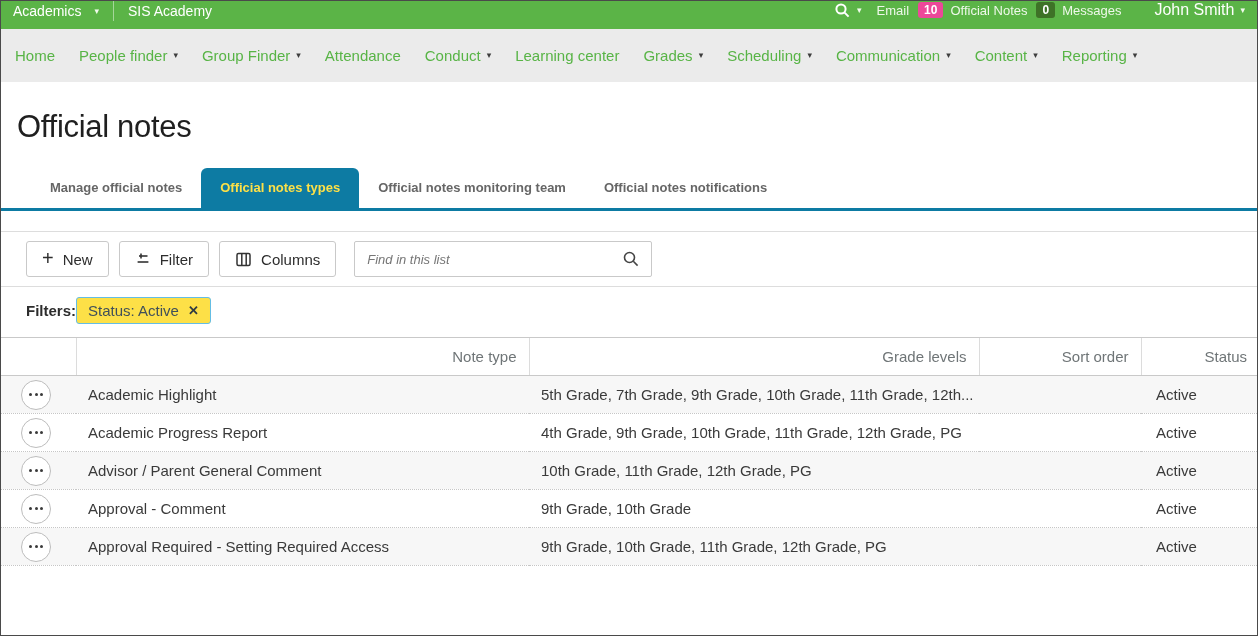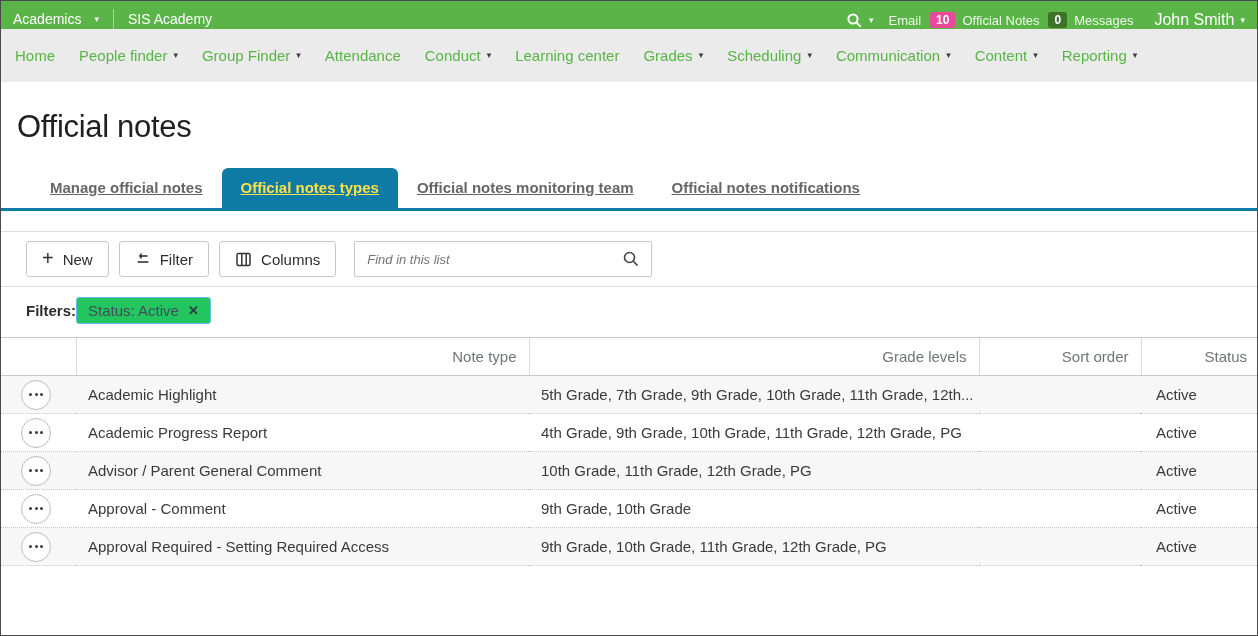--- a/index.html
+++ b/index.html
@@ -2,58 +2,58 @@
 <html><head>
 <meta charset="utf-8">
 <style>
   * { margin:0; padding:0; box-sizing:border-box; }
   body { background:#ddd; font-family:"Liberation Sans", sans-serif; }
   .window {
     width:1258px; height:636px; background:#fff; border:1px solid #4a4a4a;
     overflow:hidden; position:relative; font-family:"Liberation Sans", sans-serif;
   }
   
-  .topbar { height:28px; background:#5bb447; display:flex; align-items:flex-end; padding:0 12px; color:#fff; }
+  .topbar { height:28px; background:#5bb447; display:flex; align-items:flex-start; padding:0 12px; color:#fff; }
   .topbar-left { display:flex; align-items:center; font-size:14px; }
   .tb-divider { width:1px; height:20px; background:rgba(255,255,255,.45); margin:0 14px; }
   .caret { font-size:9px; margin-left:6px; line-height:1; }
   .caret.dark { color:#3d3d3d; }
   .caret.light { color:#f2fbee; }
   .topbar-right { margin-left:auto; display:flex; align-items:center; gap:9px; font-size:13px; color:#eef8ea; }
   .tb-search { display:flex; align-items:center; margin-right:6px; cursor:pointer; }
   .badge { border-radius:3px; padding:1px 6px; font-weight:bold; font-size:12px; color:#fff; }
   .badge.red { background:#ec4899; }
   .badge.darkgreen { background:#3e7227; }
   .tb-item { display:flex; align-items:center; gap:7px; cursor:pointer; }
-  .user { font-size:16px; color:#fdfefc; display:flex; align-items:center; margin-left:12px; cursor:pointer; }
+  .user { font-size:16px; color:#fdfefc; display:flex; align-items:center; margin-left:24px; cursor:pointer; }
   
   .navbar { height:53px; background:#ebebeb; display:flex; align-items:center; gap:24px; padding:0 14px; font-size:15px; }
   .nav-item { color:#58b446; display:flex; align-items:center; cursor:pointer; white-space:nowrap; }
   
   .page-title { margin:27px 0 0 16px; font-size:31px; font-weight:300; color:#1f1f1f; letter-spacing:-.3px; }
   .tabs { display:flex; align-items:flex-end; margin:23px 0 0 30px; }
-  .tab { height:40px; line-height:40px; padding:0 19px; font-size:15px; font-weight:bold; color:#666; cursor:pointer; white-space:nowrap;text-decoration:underline; }
+  .tab { height:40px; line-height:40px; padding:0 19px; font-size:13px; font-weight:bold; color:#666; cursor:pointer; white-space:nowrap; }
   .tab.active { background:#0d7ba3; color:#fde047; border-radius:6px 6px 0 0; }
   .tab-underline { height:3px; background:#0d7ba3; width:100%; }
   .hr { border-top:1px solid #ddd; width:100%; }
   .hr.gap-top { margin-top:20px; }
   
   .toolbar { display:flex; align-items:center; gap:10px; padding:9px 0 9px 25px; }
   .btn { display:inline-flex; align-items:center; gap:9px; height:36px; padding:0 15px; background:#fff;
          border:1px solid #c9c9c9; border-radius:3px; font-size:15px; color:#2d2d2d; cursor:pointer; font-family:inherit; }
   .btn .plus { font-size:20px; font-weight:400; line-height:1; margin-top:-2px; }
   .search-box { position:relative; width:298px; height:36px; margin-left:8px; }
   .search-box input { width:100%; height:100%; border:1px solid #c9c9c9; border-radius:2px; padding:0 38px 0 12px;
                       font-size:13px; font-family:inherit; color:#333; }
   .search-box input::placeholder { font-style:italic; color:#767676; opacity:1; }
   .search-box svg { position:absolute; right:12px; top:9px; }
   
   .filters-row { display:flex; align-items:center; padding:10px 25px 13px; }
   .filters-label { font-size:15px; font-weight:bold; color:#2d2d2d; }
-  .chip { display:inline-flex; align-items:center; gap:9px; background:#22c55e; border:1px solid #64bde4;
+  .chip { display:inline-flex; align-items:center; gap:9px; background:#fde047; border:1px solid #64bde4;
           border-radius:3px; padding:4px 11px; font-size:15px; color:#40505a; cursor:pointer; }
   .chip-x { font-size:13px; font-weight:bold; color:#2f3b42; cursor:pointer; }
   
   table { width:100%; border-collapse:collapse; font-size:15px; table-layout:fixed; }
   col.c-actions { width:75px; } col.c-note { width:453px; } col.c-grades { width:450px; }
   col.c-sort { width:162px; } col.c-status { width:118px; }
   thead th { height:38px; font-weight:normal; text-align:right; color:#6f7577; padding:0 12px;
              border-top:1px solid #c9c9c9; border-bottom:1px solid #c9c9c9; border-left:1px solid #dcdcdc;
              white-space:nowrap; overflow:hidden; cursor:pointer; }
   thead th:first-child { border-left:none; }

